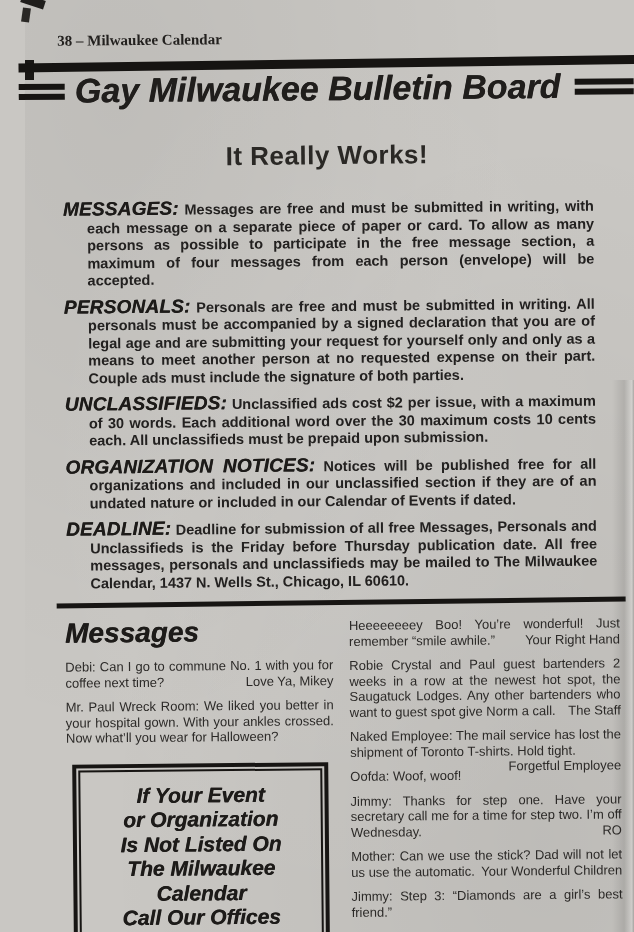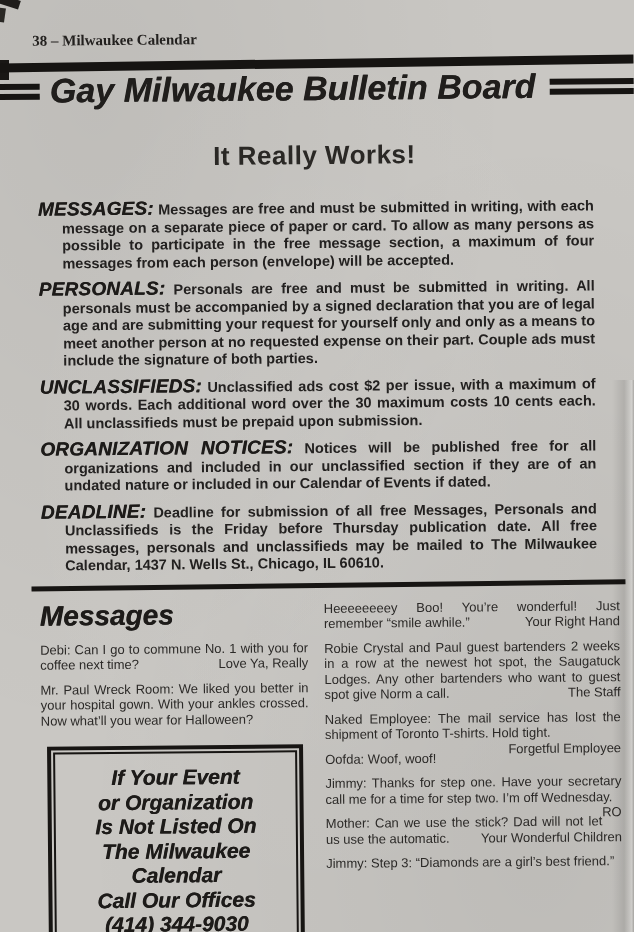--- a/index.html
+++ b/index.html
@@ -10,20 +10,21 @@
     color:#1d1b19;
     position:relative;
   }
   .page{
     position:absolute;inset:0;
     background:
       radial-gradient(ellipse at 15% 10%, rgba(0,0,0,0.05), transparent 55%),
       radial-gradient(ellipse at 85% 90%, rgba(0,0,0,0.06), transparent 60%),
       radial-gradient(ellipse at 50% 50%, rgba(255,255,255,0.07), transparent 70%),
       #c9c7c3;
+    margin-left: 25px;
   }
   .edge-right{
     position:absolute;top:380px;right:0;width:22px;height:552px;
     background:linear-gradient(90deg, transparent, rgba(0,0,0,0.10) 55%, rgba(255,255,255,0.22) 90%, rgba(0,0,0,0.15));
     pointer-events:none;
   }
   .corner-blot{position:absolute;left:-4px;top:-3px;width:24px;height:9px;background:#1f1d1b;transform:rotate(18deg);}
   .corner-blot2{position:absolute;left:-3px;top:8px;width:8px;height:14px;background:#2a2825;transform:rotate(8deg);}
   .left-blob{position:absolute;left:0;top:60px;width:9px;height:20px;background:#191715;}
   .tilt{position:absolute;inset:0;transform:rotate(-0.55deg);transform-origin:320px 430px;}
@@ -131,21 +132,21 @@
       <p class="rule"><span class="rule-head">ORGANIZATION NOTICES:</span> <span>Notices will be published free for all organizations and included in our unclassified section if they are of an undated nature or included in our Calendar of Events if dated.</span></p>
       <p class="rule"><span class="rule-head">DEADLINE:</span> <span>Deadline for submission of all free Messages, Personals and Unclassifieds is the Friday before Thursday publication date. All free messages, personals and unclassifieds may be mailed to The Milwaukee Calendar, 1437 N. Wells St., Chicago, IL 60610.</span></p>
     </div>
 
     <div class="divider"></div>
 
     <div class="columns">
       <div class="col-left">
         <h3 class="messages-heading">Messages</h3>
 
-        <p class="msg"><span>Debi: Can I go to commune No. 1 with you for coffee next time?</span> <span class="sig">Love Ya, Really</span></p>
+        <p class="msg"><span>Debi: Can I go to commune No. 1 with you for coffee next time?</span> <span class="sig">Love Ya, Mikey</span></p>
         <p class="msg"><span>Mr. Paul Wreck Room: We liked you better in your hospital gown. With your ankles crossed. Now what’ll you wear for Halloween?</span> <span class="sig"></span></p>
 
         <div class="ad-box">
           <div class="ad-box-inner">
             <div class="ad-line">If Your Event</div>
             <div class="ad-line">or Organization</div>
             <div class="ad-line">Is Not Listed On</div>
             <div class="ad-line">The Milwaukee</div>
             <div class="ad-line">Calendar</div>
             <div class="ad-line">Call Our Offices</div>

